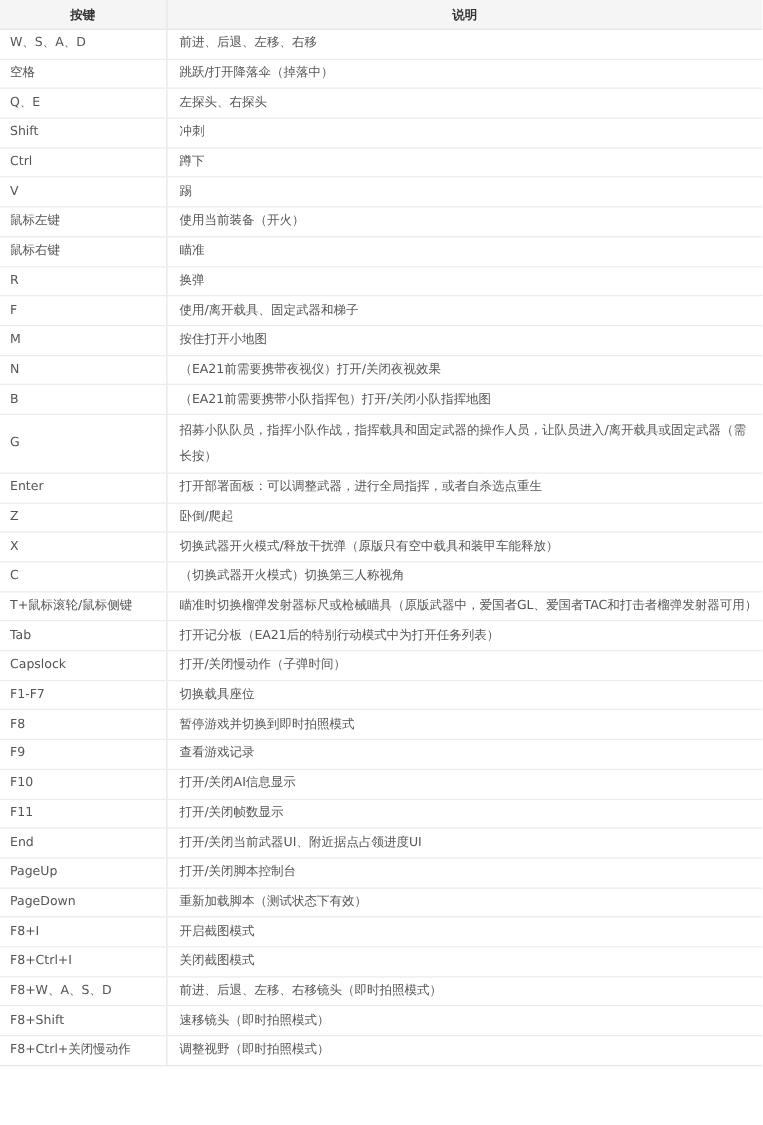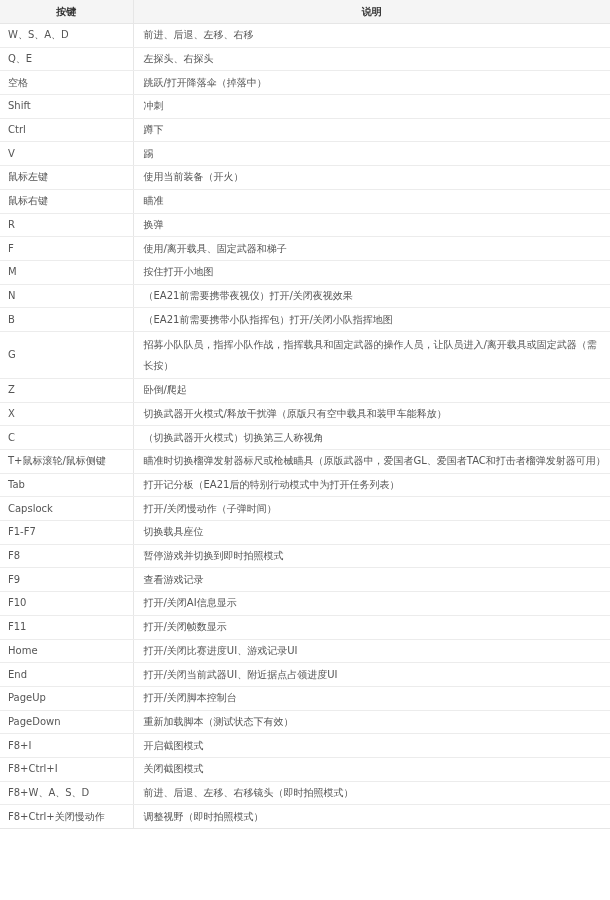--- a/index.html
+++ b/index.html
@@ -72,26 +72,26 @@
       <th>按键</th>
       <th>说明</th>
     </tr>
   </thead>
   <tbody>
     <tr>
         <td>W、S、A、D</td>
         <td class="desc">前进、后退、左移、右移</td>
       </tr>
     <tr>
+        <td>空格</td>
+        <td class="desc">跳跃/打开降落伞（掉落中）</td>
+      </tr>
+    <tr>
         <td>Q、E</td>
         <td class="desc">左探头、右探头</td>
-      </tr>
-    <tr>
-        <td>空格</td>
-        <td class="desc">跳跃/打开降落伞（掉落中）</td>
       </tr>
     <tr>
         <td>Shift</td>
         <td class="desc">冲刺</td>
       </tr>
     <tr>
         <td>Ctrl</td>
         <td class="desc">蹲下</td>
       </tr>
     <tr>
@@ -124,20 +124,24 @@
       </tr>
     <tr>
         <td>B</td>
         <td class="desc">（EA21前需要携带小队指挥包）打开/关闭小队指挥地图</td>
       </tr>
     <tr class="tall">
         <td>G</td>
         <td class="desc">招募小队队员，指挥小队作战，指挥载具和固定武器的操作人员，让队员进入/离开载具或固定武器（需长按）</td>
       </tr>
     <tr>
+        <td>Enter</td>
+        <td class="desc">打开部署面板：可以调整武器，进行全局指挥，或者自杀选点重生</td>
+      </tr>
+    <tr>
         <td>Z</td>
         <td class="desc">卧倒/爬起</td>
       </tr>
     <tr>
         <td>X</td>
         <td class="desc">切换武器开火模式/释放干扰弹（原版只有空中载具和装甲车能释放）</td>
       </tr>
     <tr>
         <td>C</td>
         <td class="desc">（切换武器开火模式）切换第三人称视角</td>
@@ -168,24 +172,20 @@
       </tr>
     <tr>
         <td>F10</td>
         <td class="desc">打开/关闭AI信息显示</td>
       </tr>
     <tr>
         <td>F11</td>
         <td class="desc">打开/关闭帧数显示</td>
       </tr>
     <tr>
-        <td>Home</td>
-        <td class="desc">打开/关闭比赛进度UI、游戏记录UI</td>
-      </tr>
-    <tr>
         <td>End</td>
         <td class="desc">打开/关闭当前武器UI、附近据点占领进度UI</td>
       </tr>
     <tr>
         <td>PageUp</td>
         <td class="desc">打开/关闭脚本控制台</td>
       </tr>
     <tr>
         <td>PageDown</td>
         <td class="desc">重新加载脚本（测试状态下有效）</td>
@@ -194,19 +194,23 @@
         <td>F8+I</td>
         <td class="desc">开启截图模式</td>
       </tr>
     <tr>
         <td>F8+Ctrl+I</td>
         <td class="desc">关闭截图模式</td>
       </tr>
     <tr>
         <td>F8+W、A、S、D</td>
         <td class="desc">前进、后退、左移、右移镜头（即时拍照模式）</td>
+      </tr>
+    <tr>
+        <td>F8+Shift</td>
+        <td class="desc">速移镜头（即时拍照模式）</td>
       </tr>
     <tr>
         <td>F8+Ctrl+关闭慢动作</td>
         <td class="desc">调整视野（即时拍照模式）</td>
       </tr>
   </tbody>
 </table>
 
 </body></html>

